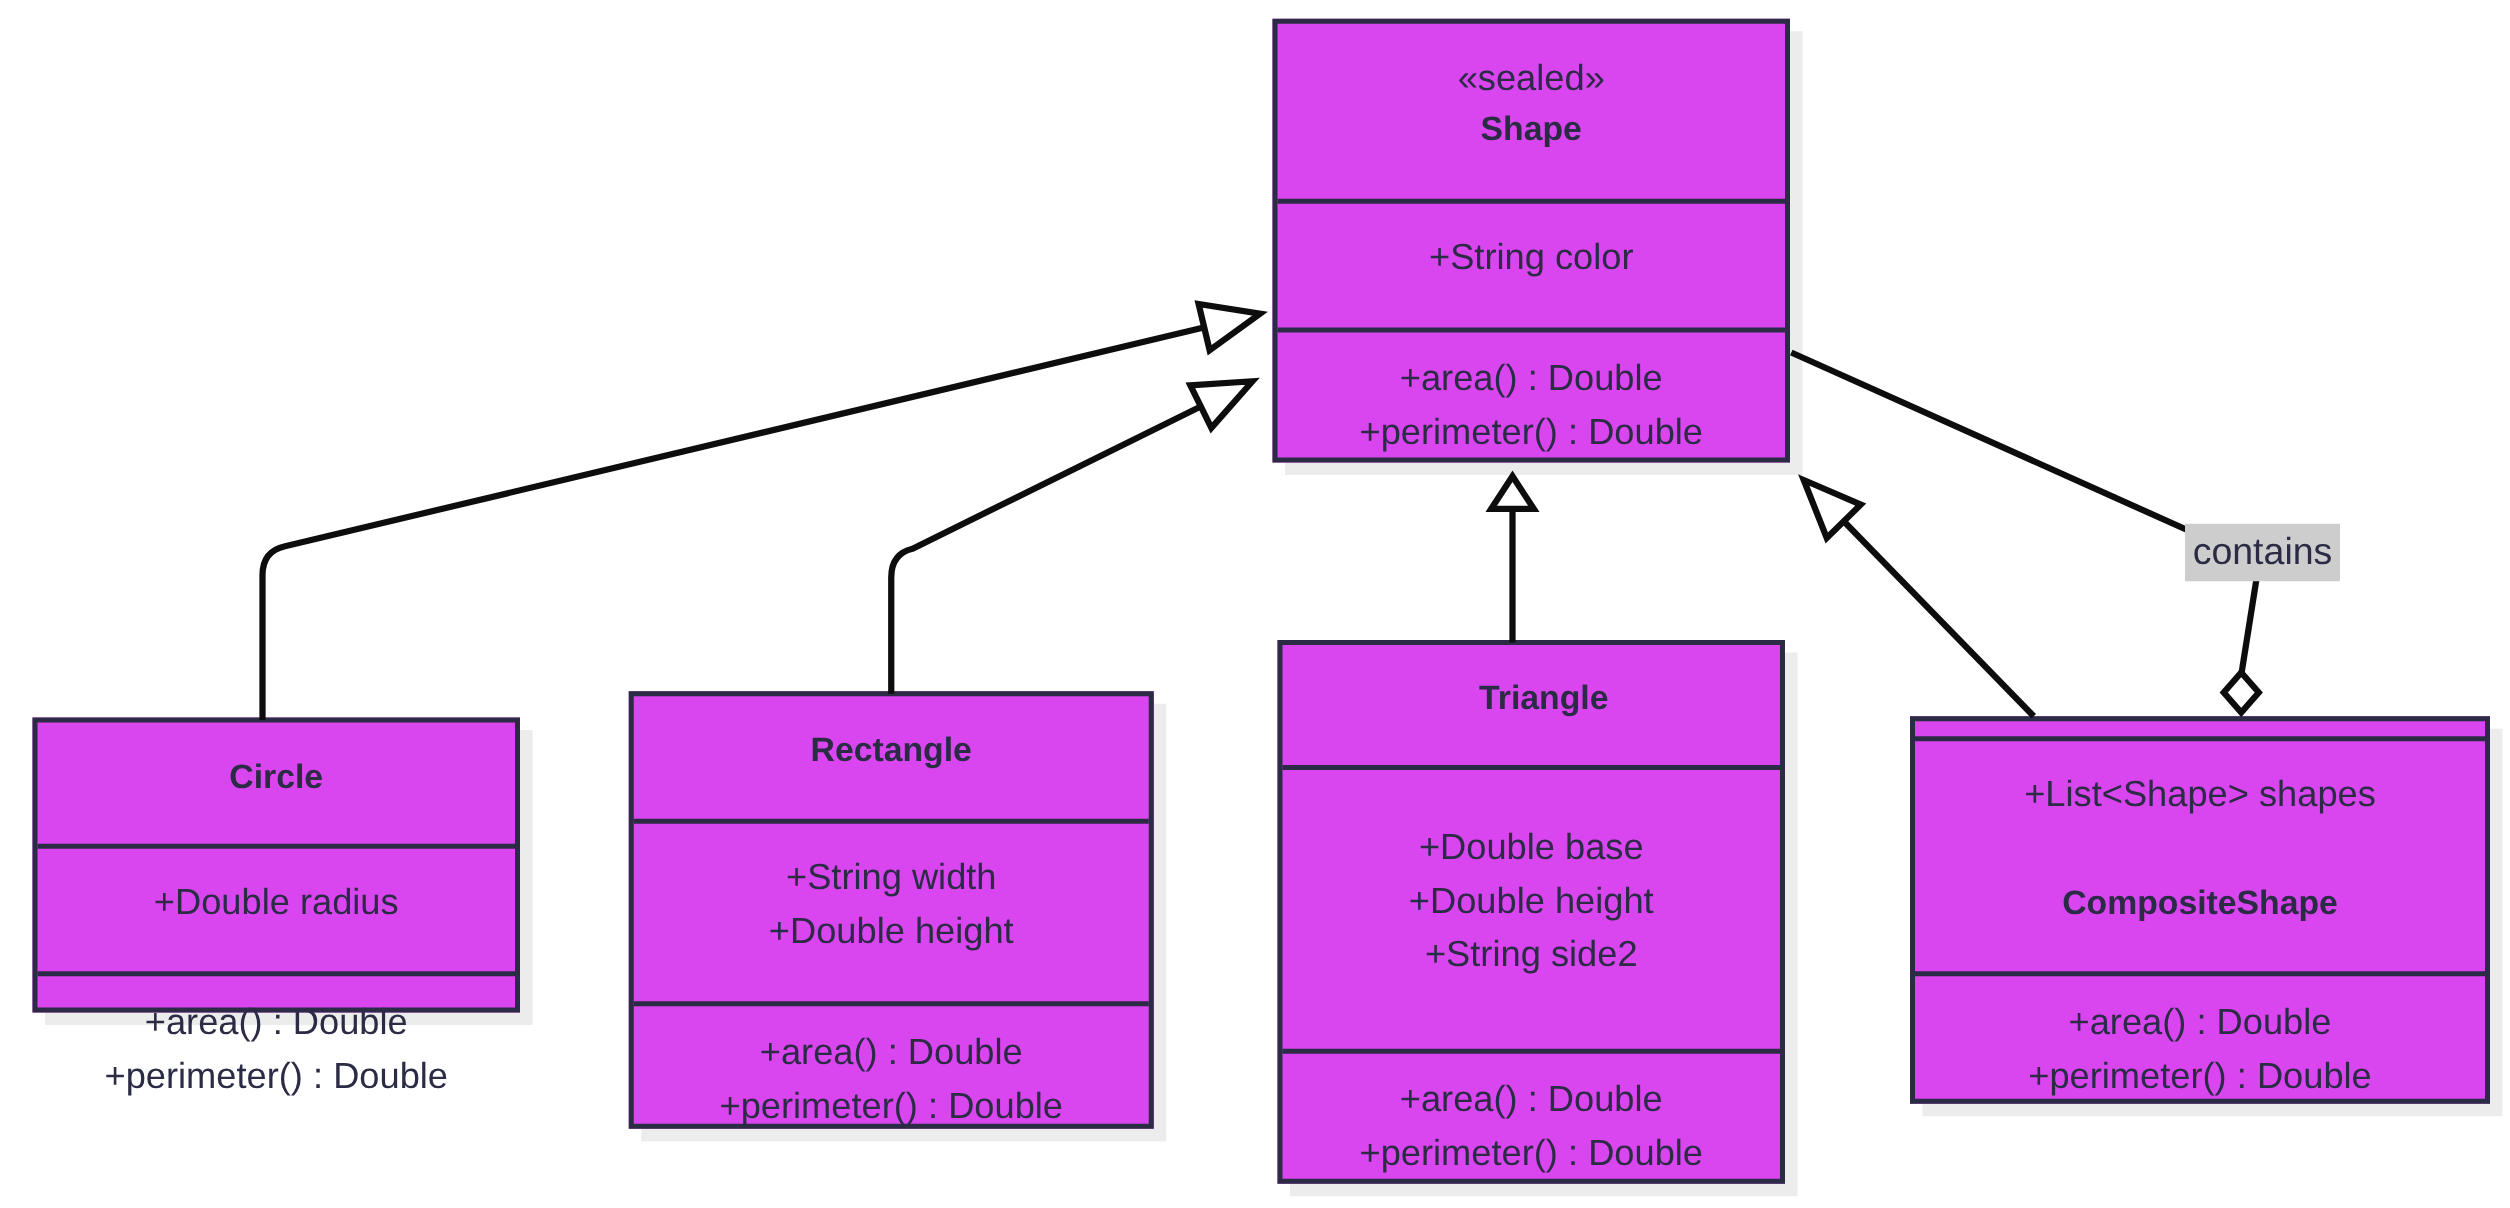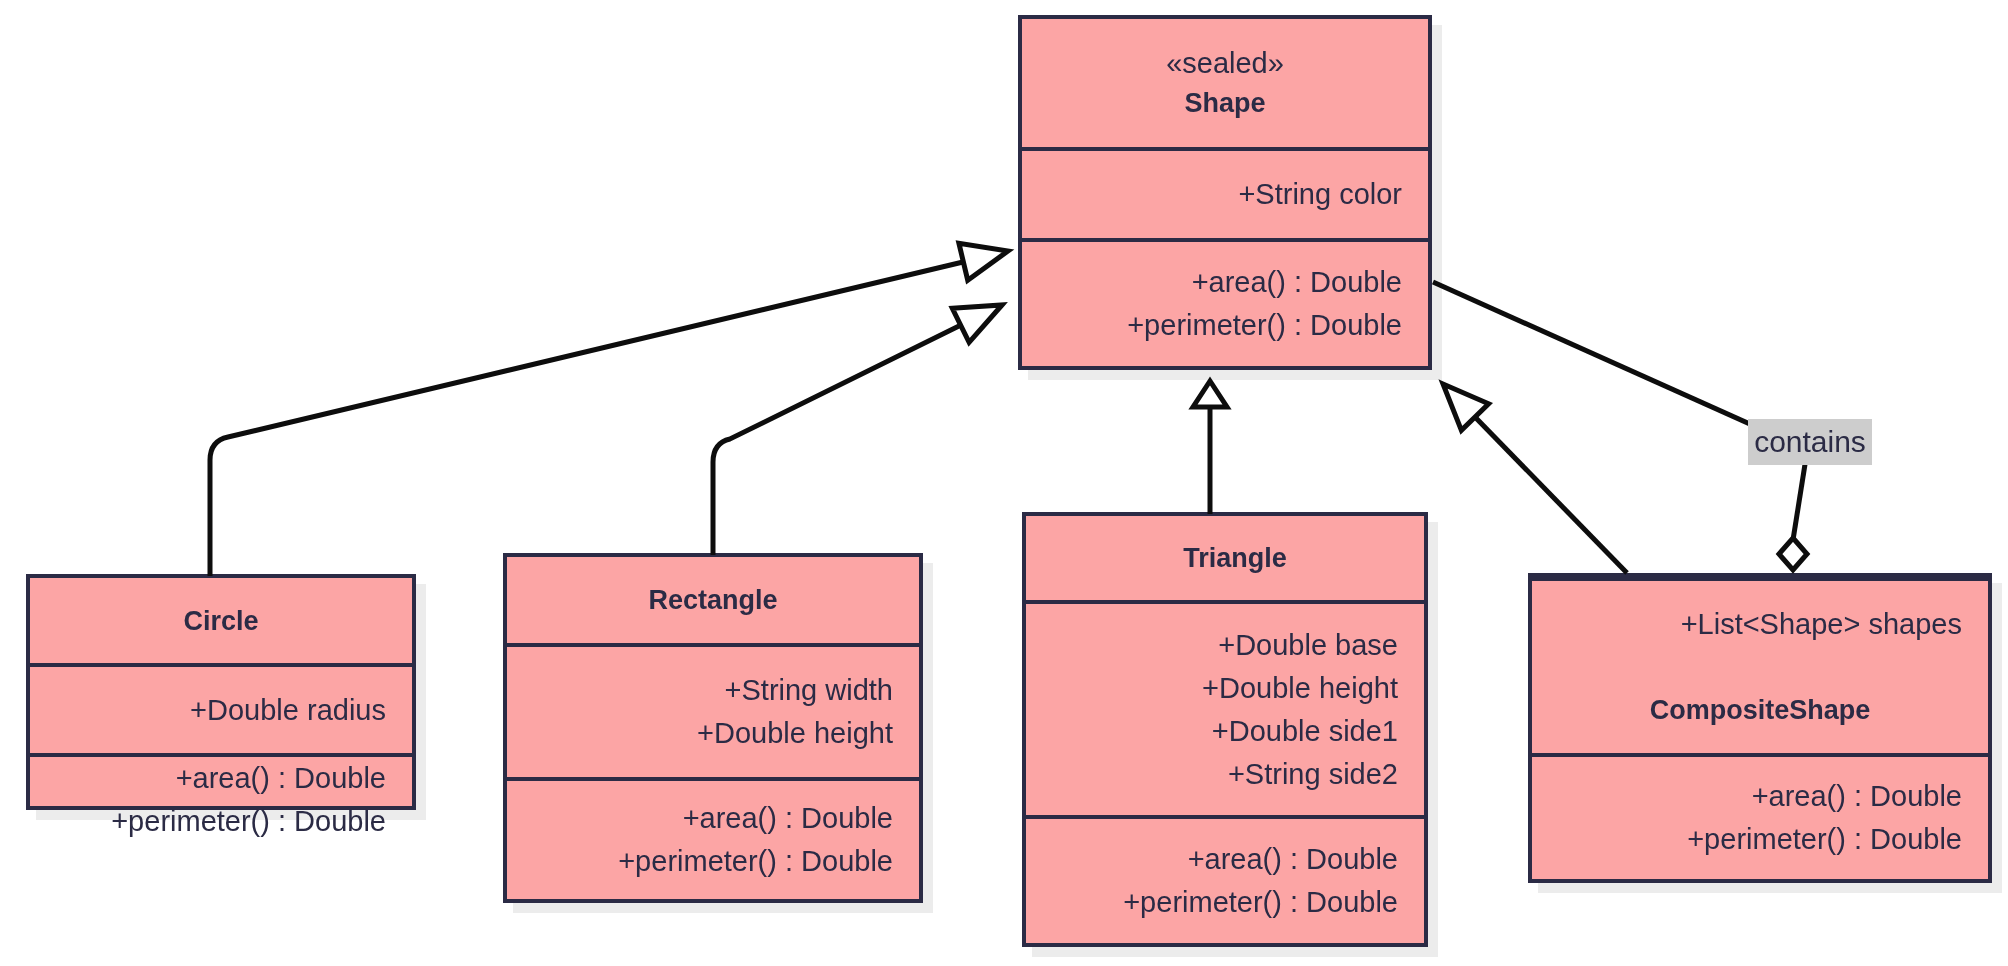--- a/index.html
+++ b/index.html
@@ -8,29 +8,29 @@
   html,body{margin:0;padding:0;}
   body{
     width:2008px;height:966px;position:relative;overflow:hidden;
     background:var(--bg);
     font-family:"Liberation Sans","DejaVu Sans",sans-serif;
     color:var(--ink);
   }
   .stage{position:absolute;inset:0;}
   
   .cls{
-    position:absolute;background:#fca5a5;
+    position:absolute;background:#d946ef;
     border:4px solid var(--ink);
     box-shadow:10px 10px 0 var(--shadow);
     display:flex;flex-direction:column;
     box-sizing:border-box;z-index:1;
   }
   .sec{box-sizing:border-box;display:flex;flex-direction:column;justify-content:center;}
   .sec-title{align-items:center;text-align:center;}
-  .sec-attrs,.sec-methods{border-top:4px solid var(--ink);padding:0 26px;align-items:flex-end;}
+  .sec-attrs,.sec-methods{border-top:4px solid var(--ink);padding:16px 26px;align-items:center;margin-top:12px;}
   .sec-methods{flex:1 1 auto;}
   .cname{font-weight:bold;font-size:27px;line-height:40px;}
   .stereo{font-size:29px;line-height:40px;}
   .member{font-size:29px;line-height:43px;white-space:nowrap;}
 
   #cls-shape{left:1018px;top:15px;width:414px;height:355px;}
   #cls-shape .sec-title{flex:0 0 128px;}
   #cls-shape .sec-attrs{flex:0 0 91px;}
 
   #cls-circle{left:26px;top:574px;width:390px;height:236px;}
@@ -108,21 +108,20 @@
       </div>
   </div>
 
   <div class="cls" id="cls-triangle">
     <div class="sec sec-title">
       <div class="cname">Triangle</div>
     </div>
     <div class="sec sec-attrs">
         <div class="member">+Double base</div>
         <div class="member">+Double height</div>
-        <div class="member">+Double side1</div>
         <div class="member">+String side2</div>
       </div>
     <div class="sec sec-methods">
         <div class="member">+area() : Double</div>
         <div class="member">+perimeter() : Double</div>
       </div>
   </div>
 
   <div class="cls" id="cls-composite">
     <div class="sec sec-attrs">

